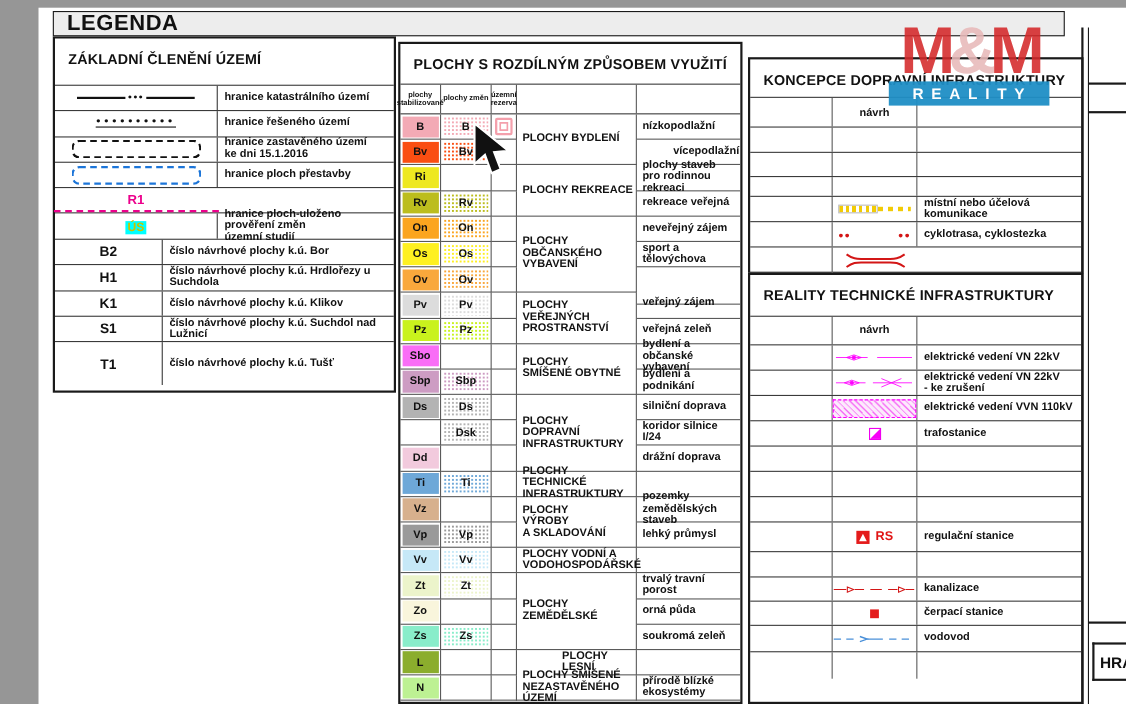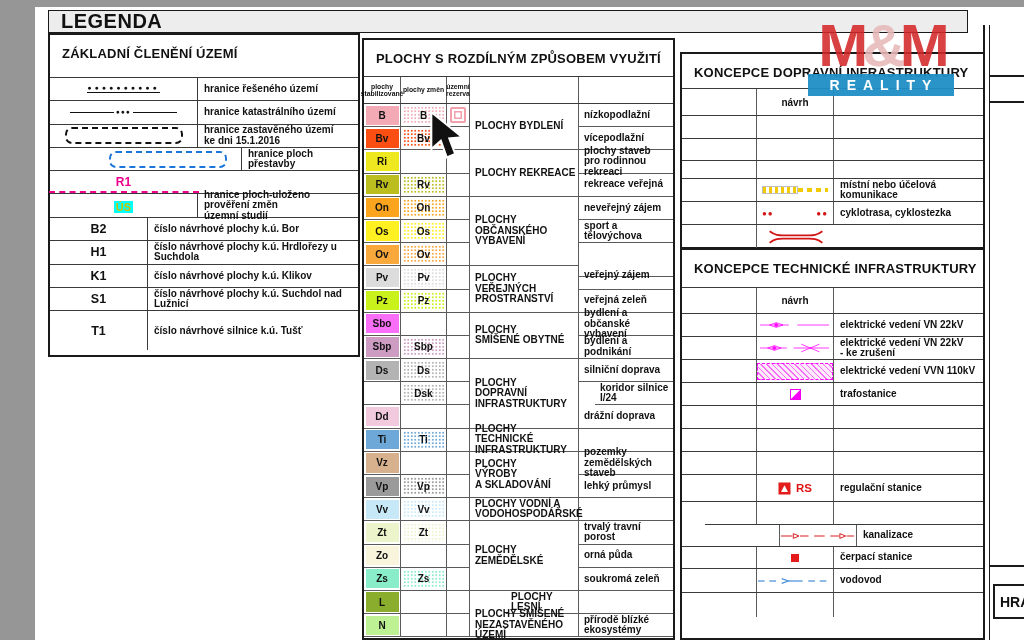--- a/index.html
+++ b/index.html
@@ -86,46 +86,46 @@
   <div class="abs chrome" style="left:0;top:0;width:1024px;height:7px"></div>
   <div class="abs chrome" style="left:0;top:0;width:35px;height:640px"></div>
 
   <div class="abs bar" style="left:48px;top:10px;width:920px;height:23px">LEGENDA</div>
 
   <div class="sec" style="left:48px;top:33px;width:312px;height:324px">
     <div class="sec-title" style="height:42px">ZÁKLADNÍ ČLENĚNÍ ÚZEMÍ</div>
     <div id="basic-rows">
         <div class="b-row" style="height: 23.3px;">
           <div class="sym-cell">
-            <span class="dotrow">●●●●●●●●●●</span>
-          </div>
-          <div class="lab-cell">
-            <div class="lbl">hranice řešeného území</div>
-          </div>
-        </div>
-        <div class="b-row" style="height: 23.3px;">
-          <div class="sym-cell">
             <span class="kat-line"></span>
             <span class="kat-dots">●●●</span>
             <span class="kat-line"></span>
           </div>
           <div class="lab-cell">
             <div class="lbl">hranice katastrálního území</div>
           </div>
         </div>
         <div class="b-row" style="height: 23.3px;">
           <div class="sym-cell">
+            <span class="dotrow">●●●●●●●●●●</span>
+          </div>
+          <div class="lab-cell">
+            <div class="lbl">hranice řešeného území</div>
+          </div>
+        </div>
+        <div class="b-row" style="height: 23.3px;">
+          <div class="sym-cell">
             <span class="drect" style="border-color:#111"></span>
           </div>
           <div class="lab-cell">
             <div class="lbl">hranice zastavěného území
 ke dni 15.1.2016</div>
           </div>
         </div>
-        <div class="b-row" style="height: 23.3px; padding-left: 44px;">
+        <div class="b-row" style="height: 23.3px;">
           <div class="sym-cell">
             <span class="drect" style="border-color:#1c75d8"></span>
           </div>
           <div class="lab-cell">
             <div class="lbl">hranice ploch přestavby</div>
           </div>
         </div>
         <div class="b-row" style="height: 23.3px;">
           <div class="sym-cell">
             <span class="r1wrap"><span class="r1txt">R1</span><span class="r1line" style="display:block"></span></span>
@@ -162,21 +162,21 @@
         </div>
         <div class="b-row" style="height: 23.4px;">
           <div class="code-cell">S1</div>
           <div class="lab-cell">
             <div class="lbl">číslo návrhové plochy k.ú. Suchdol nad Lužnicí</div>
           </div>
         </div>
         <div class="b-row" style="height: 40px;">
           <div class="code-cell">T1</div>
           <div class="lab-cell">
-            <div class="lbl">číslo návrhové silnice k.ú. Tušť</div>
+            <div class="lbl">číslo návrhové plochy k.ú. Tušť</div>
           </div>
         </div>
       </div>
   </div>
 
   <div class="sec" style="left:362px;top:38px;width:313px;height:602px">
     <div class="sec-title" style="height:36px">PLOCHY S ROZDÍLNÝM ZPŮSOBEM VYUŽITÍ</div>
     <div class="zhdr">
       <div class="zhc" style="width:37px">plochy stabilizované</div>
       <div class="zhc" style="width:46px">plochy změn</div>
@@ -196,21 +196,21 @@
         </div>
         <div class="gcell" style="grid-area: 1 / 4 / span 2;">PLOCHY BYDLENÍ</div>
         <div class="dcell" style="grid-area: 1 / 5;">nízkopodlažní</div>
         <div class="zc c1" style="grid-area: 2 / 1;">
           <div class="sw" style="background: rgb(250, 78, 18);">Bv</div>
         </div>
         <div class="zc c2" style="grid-area: 2 / 2;">
           <div class="sw dots" style="background-image: radial-gradient(rgb(250, 78, 18) 1px, transparent 1.25px); background-size: 3.5px 3.5px;">Bv</div>
         </div>
         <div class="zc c3" style="grid-area: 2 / 3;"></div>
-        <div class="dcell" style="grid-area: 2 / 5;">vícepodlažní</div>
+        <div class="dcell" style="grid-area: 2 / 5; margin-left: 28px;">vícepodlažní</div>
         <div class="zc c1" style="grid-area: 3 / 1;">
           <div class="sw" style="background: rgb(238, 232, 32);">Ri</div>
         </div>
         <div class="zc c2" style="grid-area: 3 / 2;"></div>
         <div class="zc c3" style="grid-area: 3 / 3;"></div>
         <div class="gcell" style="grid-area: 3 / 4 / span 2;">PLOCHY REKREACE</div>
         <div class="dcell" style="grid-area: 3 / 5;">plochy staveb
 pro rodinnou rekreaci</div>
         <div class="zc c1" style="grid-area: 4 / 1;">
           <div class="sw" style="background: rgb(188, 189, 30);">Rv</div>
@@ -292,21 +292,21 @@
         <div class="zc c3" style="grid-area: 12 / 3;"></div>
         <div class="gcell" style="grid-area: 12 / 4 / span 3;">PLOCHY
 DOPRAVNÍ
 INFRASTRUKTURY</div>
         <div class="dcell" style="grid-area: 12 / 5;">silniční doprava</div>
         <div class="zc c1" style="grid-area: 13 / 1;"></div>
         <div class="zc c2" style="grid-area: 13 / 2;">
           <div class="sw dots" style="background-image: radial-gradient(rgb(179, 179, 179) 1px, transparent 1.25px); background-size: 3.5px 3.5px;">Dsk</div>
         </div>
         <div class="zc c3" style="grid-area: 13 / 3;"></div>
-        <div class="dcell" style="grid-area: 13 / 5; margin-left: 16px;">koridor silnice I/24</div>
+        <div class="dcell" style="grid-area: 13 / 5;">koridor silnice I/24</div>
         <div class="zc c1" style="grid-area: 14 / 1;">
           <div class="sw" style="background: rgb(242, 202, 221);">Dd</div>
         </div>
         <div class="zc c2" style="grid-area: 14 / 2;"></div>
         <div class="zc c3" style="grid-area: 14 / 3;"></div>
         <div class="dcell" style="grid-area: 14 / 5;">drážní doprava</div>
         <div class="zc c1" style="grid-area: 15 / 1;">
           <div class="sw" style="background: rgb(110, 168, 216);">Ti</div>
         </div>
         <div class="zc c2" style="grid-area: 15 / 2;">
@@ -446,21 +446,21 @@
             <svg width="66" height="18" viewBox="0 0 80 18" fill="none" stroke="#d31616" stroke-width="2.2">
       <path d="M8,2 C15,7 19,7 24,7 L56,7 C61,7 65,7 72,2"></path>
       <path d="M8,16 C15,11 19,11 24,11 L56,11 C61,11 65,11 72,16"></path>
             </svg>
           </div>
         </div>
       </div>
   </div>
 
   <div class="sec" style="left:680px;top:248px;width:305px;height:392px">
-    <div class="sec-title" style="height:37px">KONCEPCE TECHNICKÉ INFRASTRUKTURY</div>
+    <div class="sec-title" style="height:37px">REALITY TECHNICKÉ INFRASTRUKTURY</div>
     <div class="hdr-row" style="height:26px">
       <div class="cell r-c1"></div>
       <div class="cell r-c2 navrh">návrh</div>
       <div class="cell r-c3"></div>
     </div>
     <div id="technical-rows">
         <div class="t-row" style="height: 23px;">
           <div class="cell r-c1"></div>
           <div class="cell r-c2">
             <svg width="72" height="18" viewBox="0 0 150 18" fill="none" stroke="#ff00ff" stroke-width="1.6">
@@ -545,21 +545,21 @@
             <div class="lbl">regulační stanice</div>
           </div>
         </div>
         <div class="t-row" style="height: 23px;">
           <div class="cell r-c1"></div>
           <div class="cell r-c2"></div>
           <div class="cell r-c3">
             <div class="lbl"></div>
           </div>
         </div>
-        <div class="t-row" style="height: 22px; margin-left: 23px;">
+        <div class="t-row" style="height: 22px;">
           <div class="cell r-c1"></div>
           <div class="cell r-c2">
             <svg width="78" height="14" viewBox="0 0 160 14" fill="none" stroke="#d31616" stroke-width="2">
       <line x1="2" y1="7" x2="26" y2="7"></line>
               <path d="M28,2 L40,7 L28,12 Z"></path>
               <line x1="42" y1="7" x2="60" y2="7"></line>
       <line x1="72" y1="7" x2="94" y2="7"></line>
       <line x1="106" y1="7" x2="124" y2="7"></line>
               <path d="M126,2 L138,7 L126,12 Z"></path>
               <line x1="140" y1="7" x2="156" y2="7"></line>

